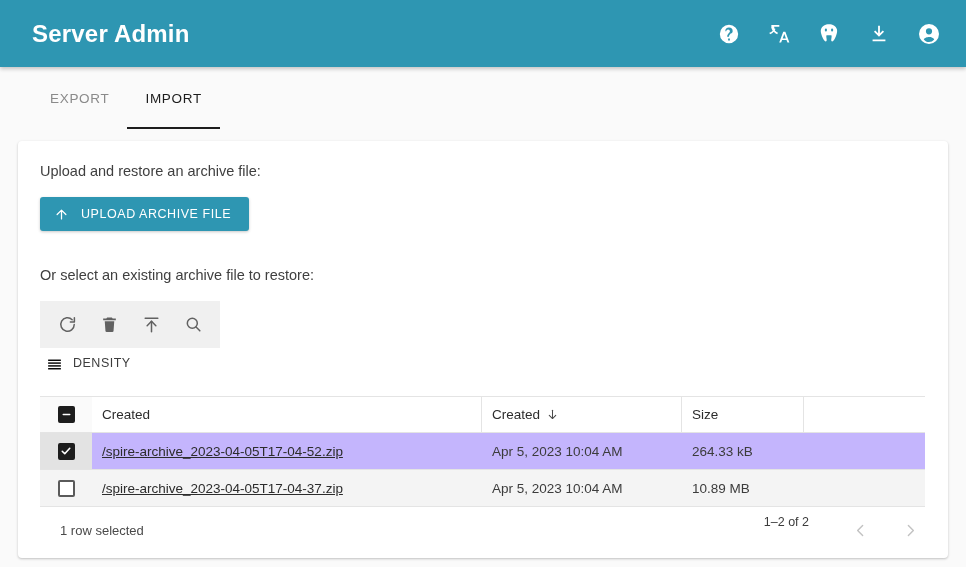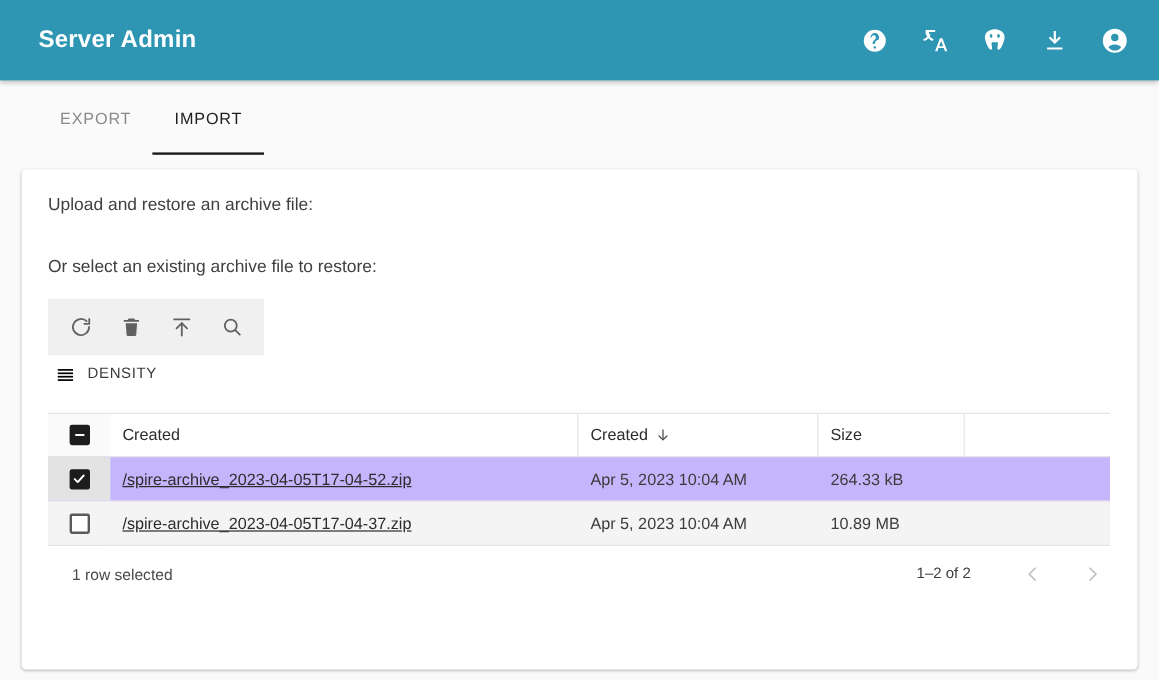--- a/index.html
+++ b/index.html
@@ -20,21 +20,21 @@
     position: absolute; left: 0; top: 0;
     width: 966px; height: 67px;
     background: #2e96b2;
     display: flex; align-items: center;
     padding: 0 22px 0 32px;
     box-shadow: 0 2px 4px rgba(0,0,0,0.22);
     z-index: 5;
   }
   .appbar-title {
     color: #ffffff;
-    font-size: 20px;
+    font-size: 24px;
     font-weight: bold;
     letter-spacing: 0.2px;
     flex: 0 0 auto;
   }
   .appbar-spacer { flex: 1 1 auto; }
   .appbar-actions { display: flex; align-items: center; gap: 20px; }
   .iconbtn {
     width: 30px; height: 30px;
     display: flex; align-items: center; justify-content: center;
     color: #ffffff;
@@ -204,21 +204,21 @@
   
   .tfoot {
     width: 885px;
     height: 46px;
     display: flex; align-items: center;
     font-size: 13px;
     color: #4a4a4a;
     padding-left: 20px;
   }
   .tfoot .spacer { flex: 1 1 auto; }
-  .pager { display: flex; align-items: center; gap: 20px; }
+  .pager { display: flex; align-items: flex-start; gap: 20px; }
   .pager-count { font-size: 12.5px; color: #3c3c3c; margin-right: 16px; }
   .pager-btn {
     width: 30px; height: 30px;
     display: flex; align-items: center; justify-content: center;
     color: #c2c2c2;
     cursor: pointer;
     border-radius: 50%;
   }
 </style>
 </head>
@@ -270,20 +270,28 @@
   <div class="tabs">
     <div class="tab">EXPORT</div>
     <div class="tab active">IMPORT</div>
   </div>
 
   <div class="card">
     <div class="card-inner">
 
       <div class="lead">Upload and restore an archive file:</div>
 
+      <button class="upload-btn">
+        <span>
+          <svg width="15" height="15" viewBox="0 0 24 24" fill="none" stroke="currentColor" stroke-width="2" stroke-linecap="round" stroke-linejoin="round">
+            <path d="M12 19V5M5 12l7-7 7 7"></path>
+          </svg>
+        </span>
+        <span>UPLOAD ARCHIVE FILE</span>
+      </button>
 
       <div class="lead second">Or select an existing archive file to restore:</div>
 
       
       <div class="grid-toolbar">
         <div class="tool" title="Refresh">
           <svg width="19" height="19" viewBox="0 0 24 24" fill="none" stroke="currentColor" stroke-width="1.9" stroke-linecap="round" stroke-linejoin="round">
             <path d="M20.5 12a8.5 8.5 0 1 1-2.6-6.1"></path>
             <path d="M20.7 3.6v5.1h-5.1"></path>
           </svg>

